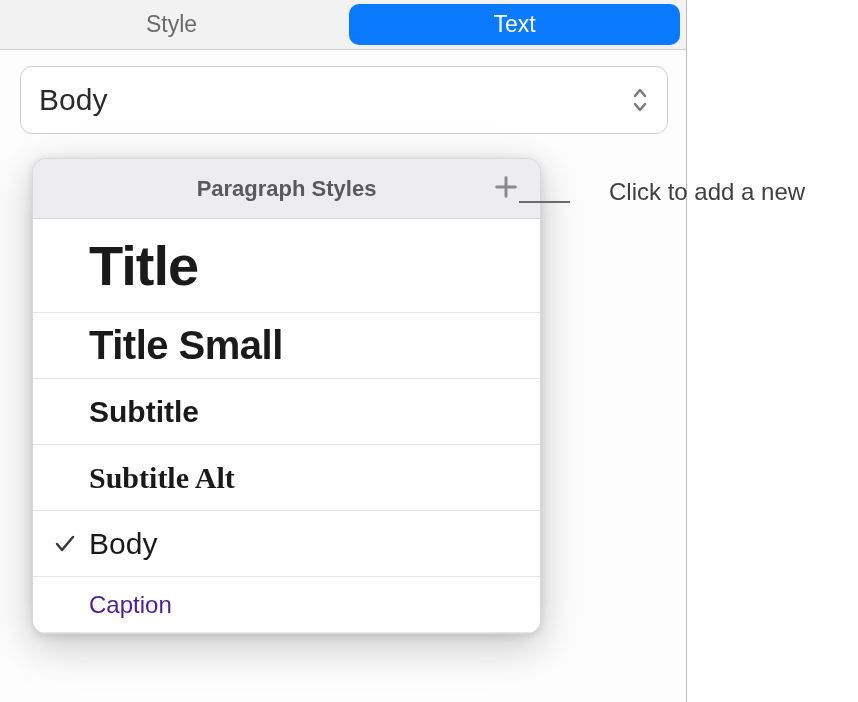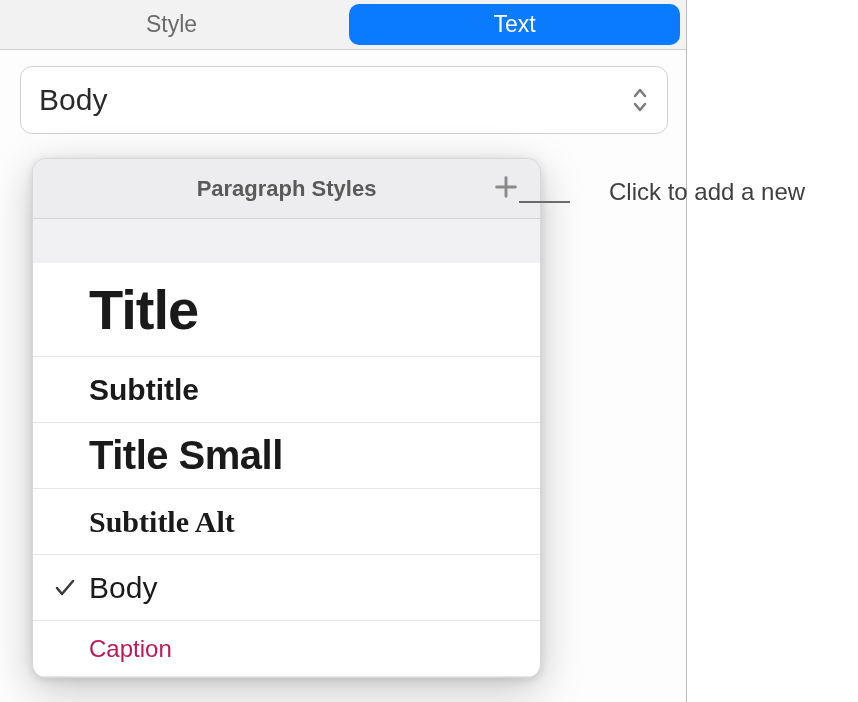--- a/index.html
+++ b/index.html
@@ -134,21 +134,20 @@
       width: 32px;
       height: 32px;
       display: flex;
       align-items: center;
       justify-content: center;
       color: #8a8a8a;
       cursor: pointer;
     }
     .style-list {
       background: #ffffff;
-      margin-top: 44px;
     }
     .style-item {
       display: flex;
       align-items: center;
       padding: 0 20px 0 56px;
       border-bottom: 1px solid #e6e6e8;
       position: relative;
       cursor: pointer;
       height: 66px;
     }
@@ -186,21 +185,21 @@
       font-weight: 700;
       font-family: Liberation Serif, serif;
     }
     .style-label.body-text {
       font-size: 30px;
       font-weight: 400;
     }
     .style-label.caption-text {
       font-size: 24px;
       font-weight: 400;
-      color: #be185d;
+      color: #4c1d95;
     }
     .style-item.caption-row {
       height: 56px;
       border-bottom: 1px solid #e6e6e8;
     }
     .callout {
       position: absolute;
       left: 577px;
       top: 176px;
       font-size: 24px;
@@ -253,24 +252,24 @@
             <path d="M12 4 L12 20 M4 12 L20 12" stroke="currentColor" stroke-width="2.5" stroke-linecap="round"></path>
           </svg>
         </span>
       </div>
     </div>
     <div class="style-list" id="style-list">
         <div class="style-item title-big">
           <span class="style-label title-big-text">Title</span>
         </div>
         <div class="style-item">
+          <span class="style-label title-small-text">Title Small</span>
+        </div>
+        <div class="style-item">
           <span class="style-label subtitle-text">Subtitle</span>
-        </div>
-        <div class="style-item">
-          <span class="style-label title-small-text">Title Small</span>
         </div>
         <div class="style-item">
           <span class="style-label subtitle-alt-text">Subtitle Alt</span>
         </div>
         <div class="style-item">
           <span class="check"><svg viewBox="0 0 24 24" width="24" height="24">
               <path d="M4 12 L9 18 L20 5" stroke="currentColor" stroke-width="2.5" fill="none" stroke-linecap="round" stroke-linejoin="round"></path>
             </svg></span>
           <span class="style-label body-text">Body</span>
         </div>

